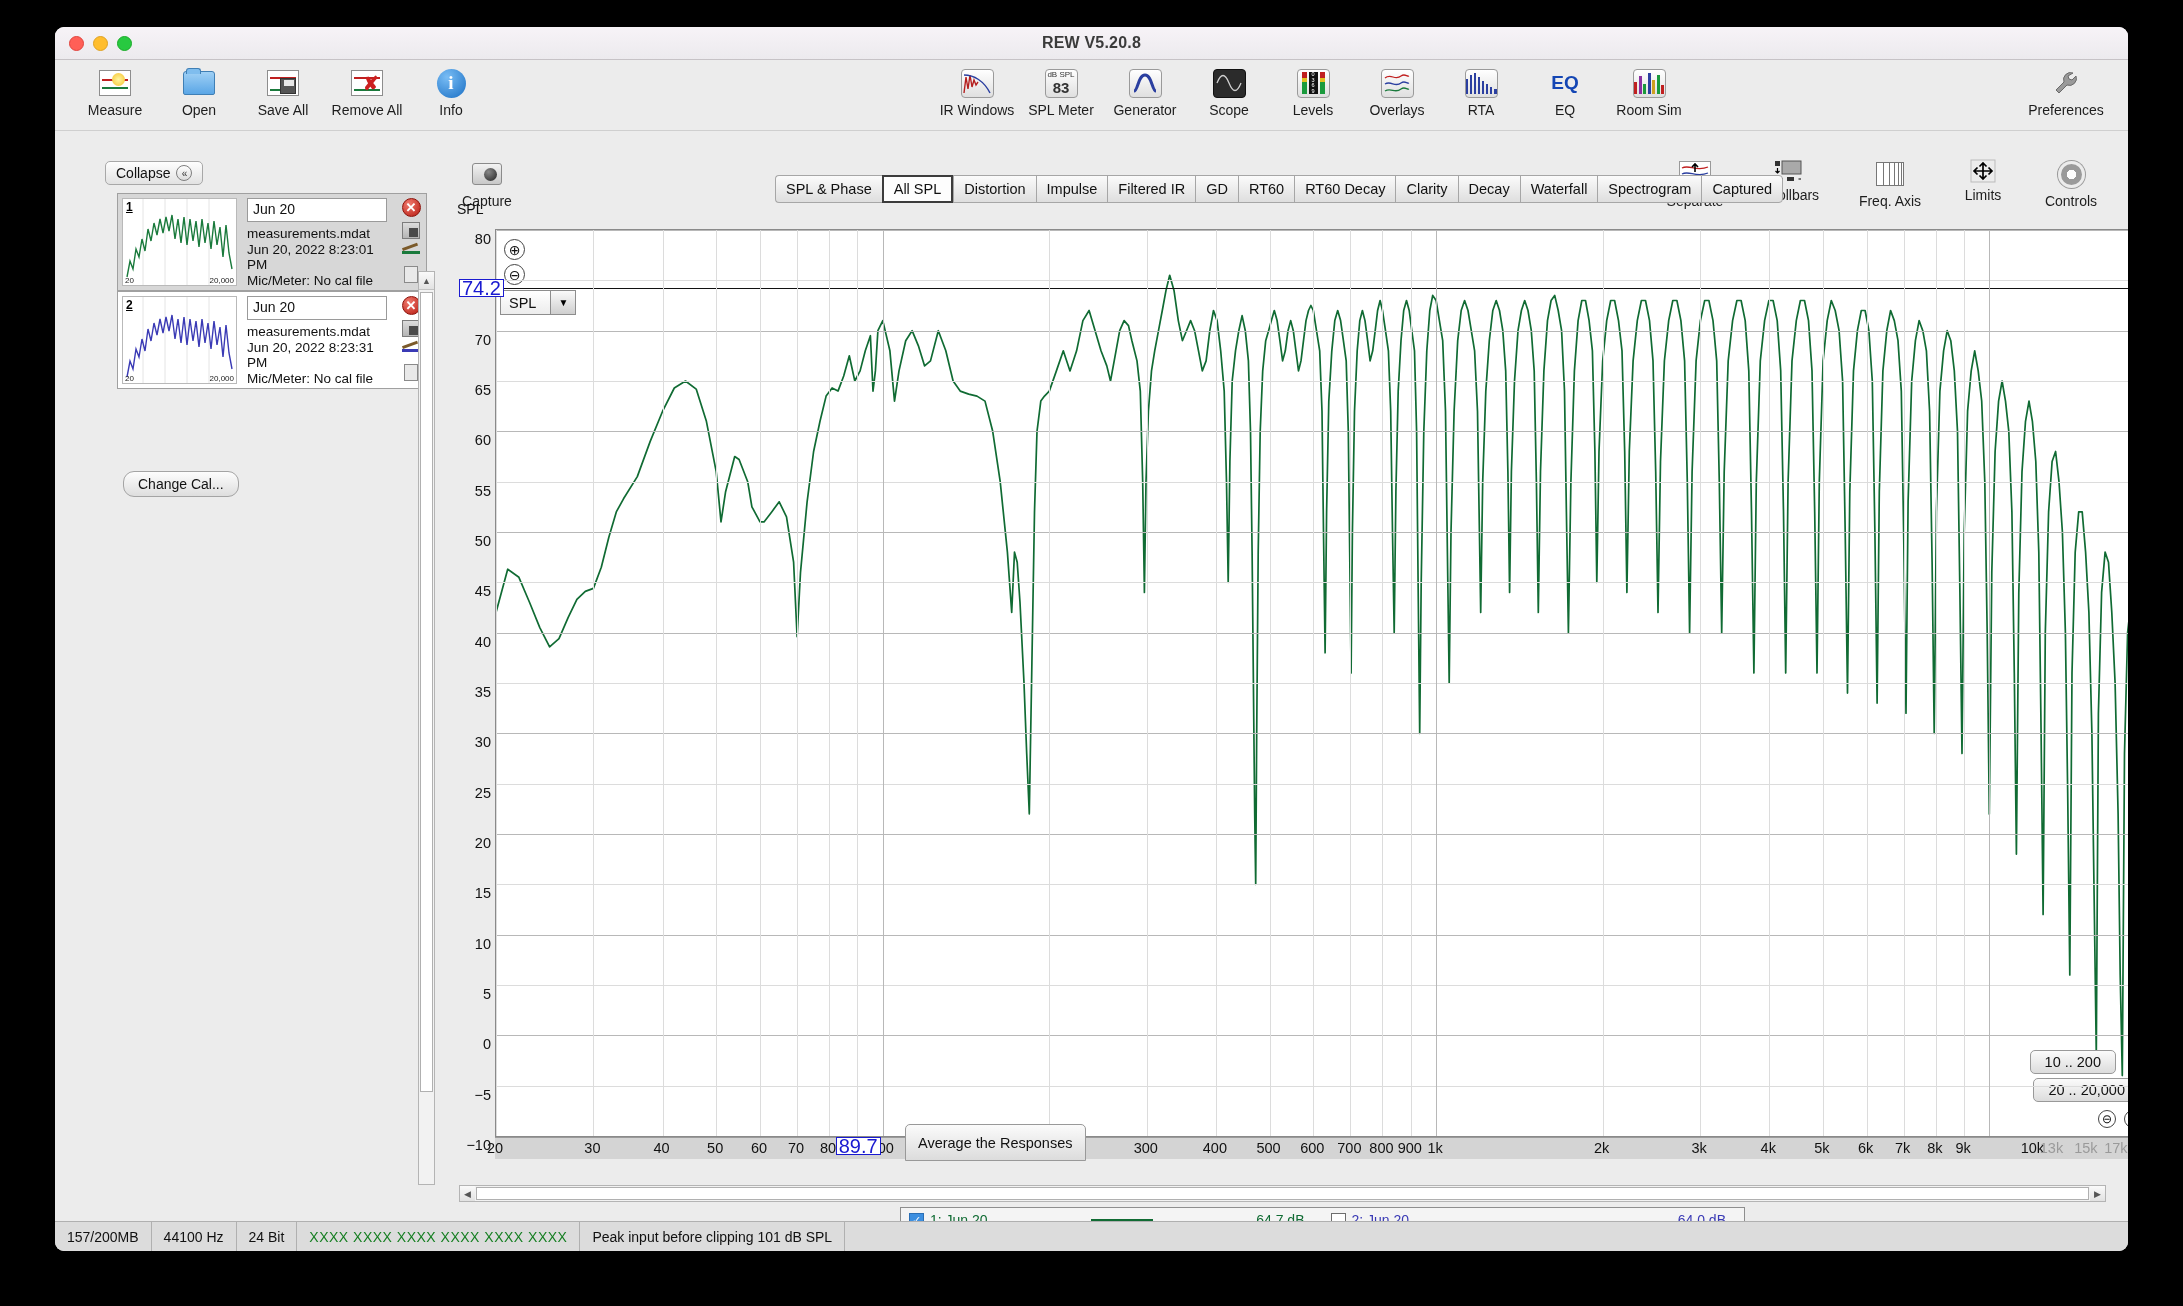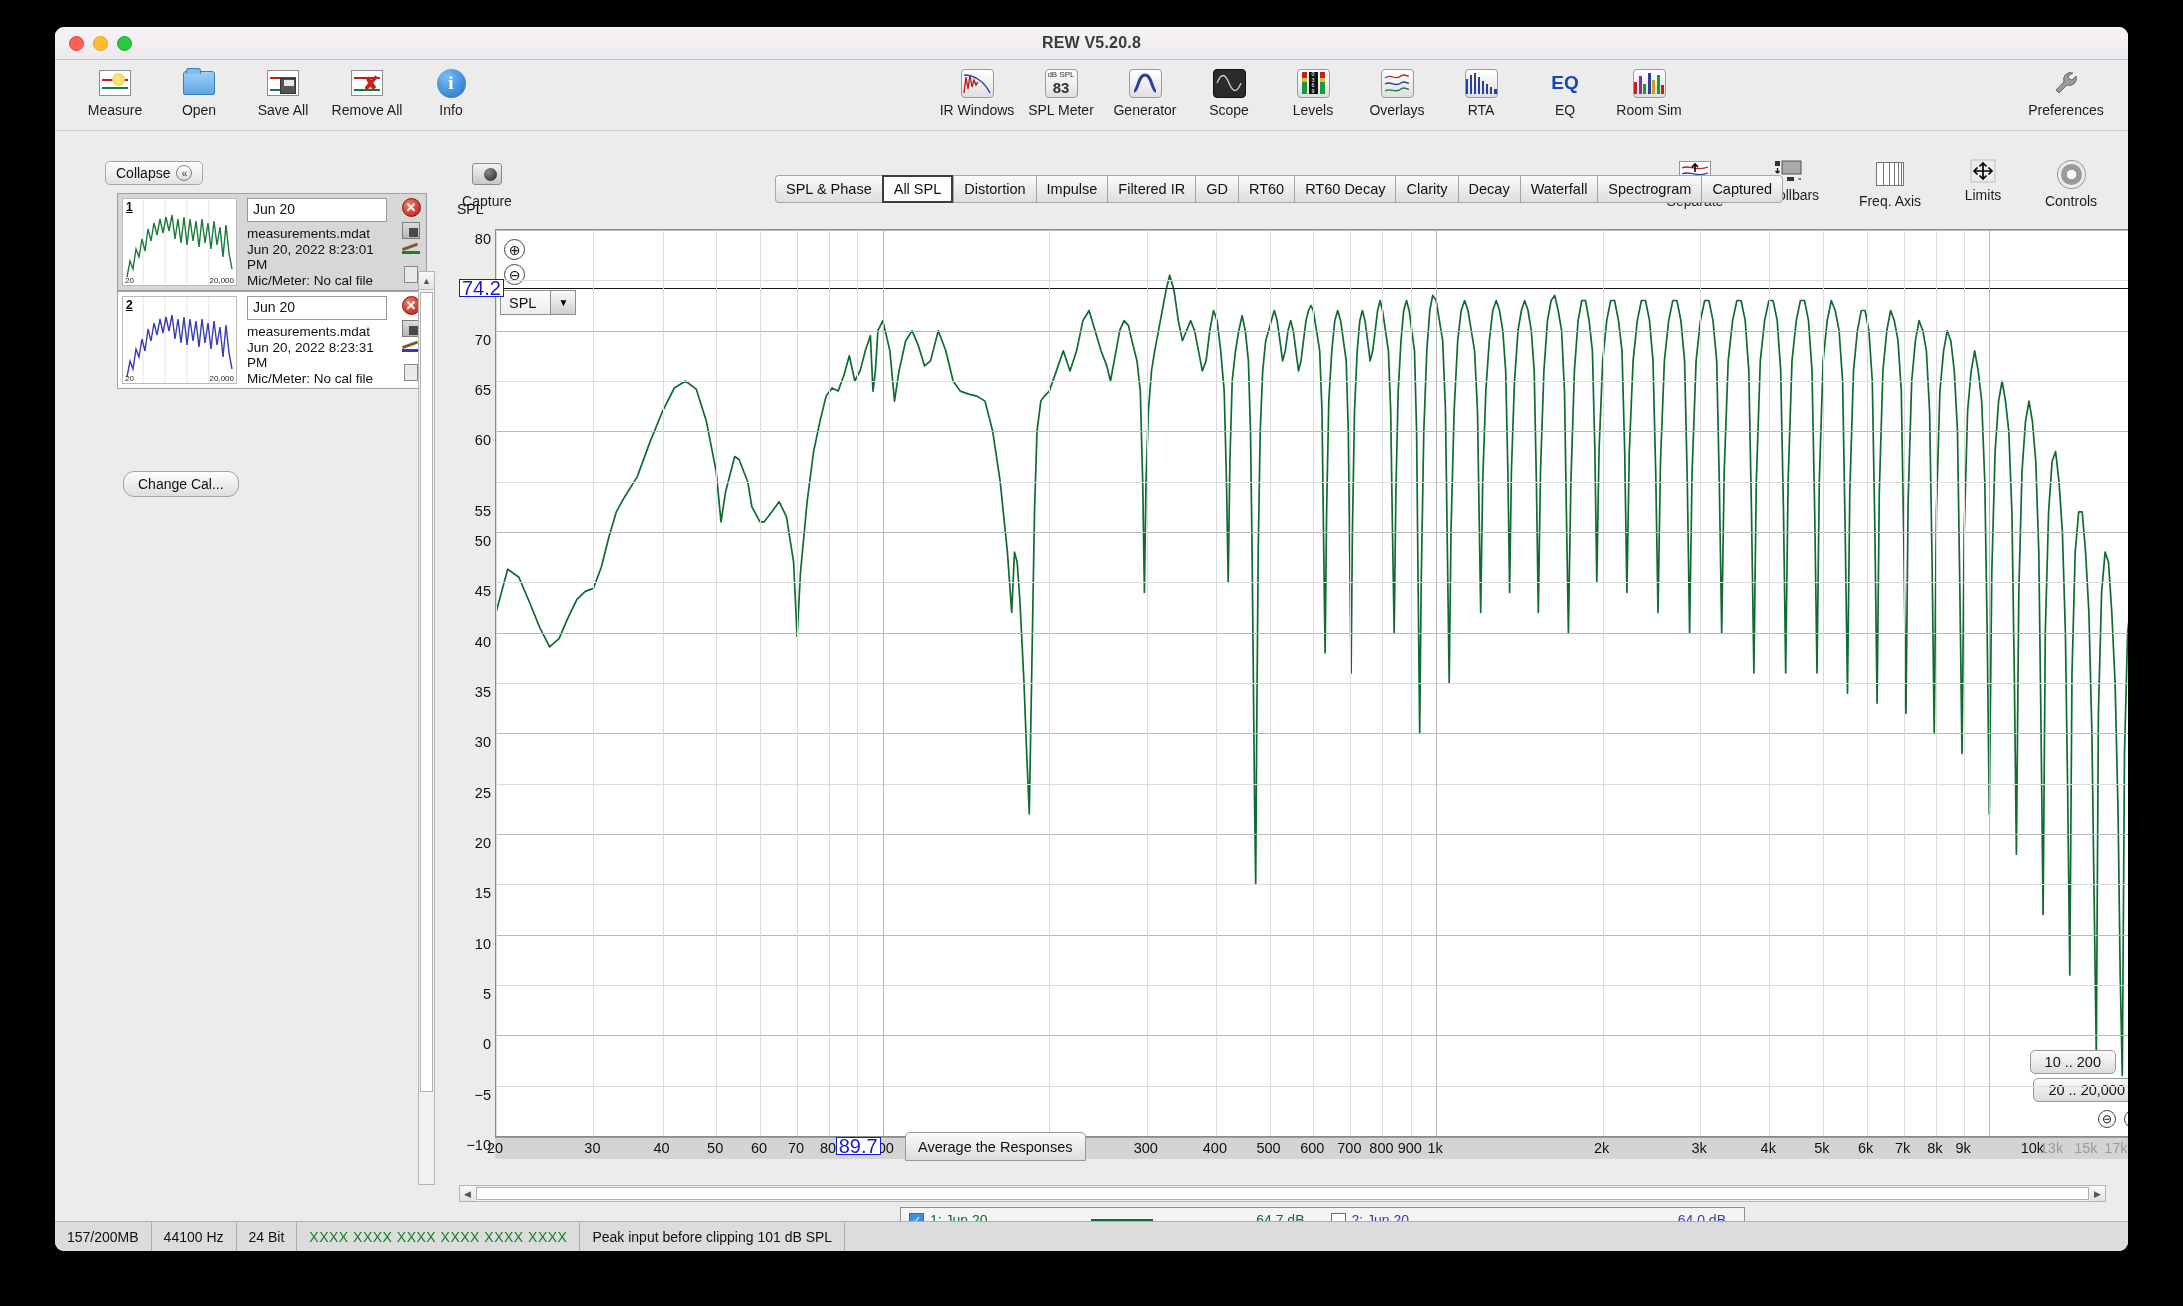--- a/index.html
+++ b/index.html
@@ -232,21 +232,21 @@
   #spl-select .arrow { width:25px; height:100%; border-left:1px solid #8d8d8d;
     background:linear-gradient(#fafafa,#cfcfcf); display:flex;
     align-items:center; justify-content:center; font-size:10px; }
   .rngbtn {
     position:absolute; height:24px; padding:0 14px; display:flex;
     align-items:center; justify-content:center;
     background:linear-gradient(#fbfbfb,#dcdcdc); border:1px solid #999;
     border-radius:5px; font-size:14.5px; color:#111; white-space:nowrap;
   }
   #avgbtn {
-    position:absolute; left:446px; bottom:-2px; height:29px; padding:0 12px;
+    position:absolute; left:446px; bottom:-2px; height:37px; padding:0 12px;
     display:flex; align-items:center;
     background:linear-gradient(#fbfbfb,#dcdcdc); border:1px solid #999;
     border-radius:5px 5px 0 0; font-size:14.5px; color:#111;
   }
   #hscroll { position:absolute; left:404px; right:22px; top:1158px; height:17px;
     background:#f2f2f2; border:1px solid #b4b4b4; }
   #hscroll .thumb { position:absolute; top:1px; bottom:1px; left:16px; right:16px;
     background:#fff; border:1px solid #b0b0b0; }
   #hscroll .a { position:absolute; top:0; bottom:0; width:15px;
     background:linear-gradient(#fafafa,#e2e2e2); font-size:9px; color:#555;
@@ -662,21 +662,21 @@
       </div>
 
     <div id="chartwrap">
       <div id="ylabel">SPL</div>
       <div id="yaxis">
           <div class="ytick" style="top: 10px;">80</div>
           <div class="ytick" style="top: 60.3333px;">75</div>
           <div class="ytick" style="top: 110.667px;">70</div>
           <div class="ytick" style="top: 161px;">65</div>
           <div class="ytick" style="top: 211.333px;">60</div>
-          <div class="ytick" style="top: 261.667px; margin-top: 20px;">55</div>
+          <div class="ytick" style="top: 261.667px;">55</div>
           <div class="ytick" style="top: 312px;">50</div>
           <div class="ytick" style="top: 362.333px;">45</div>
           <div class="ytick" style="top: 412.667px;">40</div>
           <div class="ytick" style="top: 463px;">35</div>
           <div class="ytick" style="top: 513.333px;">30</div>
           <div class="ytick" style="top: 563.667px;">25</div>
           <div class="ytick" style="top: 614px;">20</div>
           <div class="ytick" style="top: 664.333px;">15</div>
           <div class="ytick" style="top: 714.667px;">10</div>
           <div class="ytick" style="top: 765px;">5</div>

